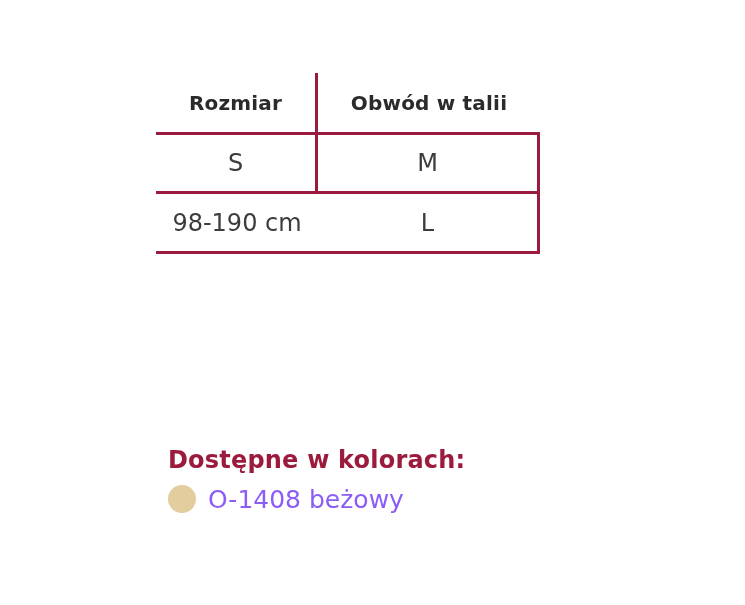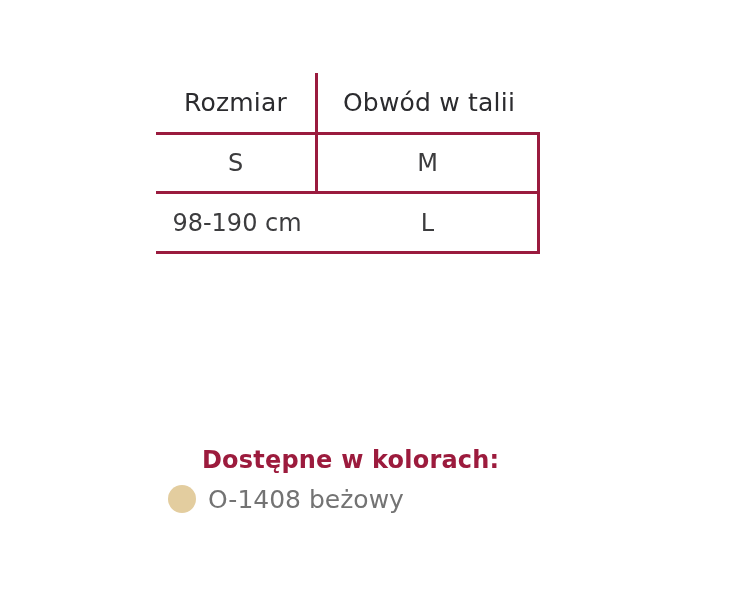--- a/index.html
+++ b/index.html
@@ -23,54 +23,53 @@
   .cell {
     display: flex;
     align-items: center;
     justify-content: center;
     font-size: 24px;
     color: #3c3c3e;
   }
   .cell.col1 { border-right: 3px solid #9a1b3e; }
   .cell.hline { border-bottom: 3px solid #9a1b3e; }
   .cell.head {
-    font-weight: normal;
-    font-size: 25px;
+    font-weight: bold;
+    font-size: 20px;
     color: #2b2b2e;
     letter-spacing: 0.2px;
   }
 
   
   .colors-section {
     position: absolute;
     left: 168px; top: 446px;
   }
   .colors-heading {
     font-size: 24px;
     font-weight: bold;
     color: #9c1b3d;
     line-height: 28px;
     margin-bottom: 6px;
     letter-spacing: 0.2px;
-    margin-left: 34px;
   }
   .color-option {
     display: flex;
     align-items: center;
     height: 38px;
     gap: 12px;
   }
   .swatch {
     width: 28px; height: 28px;
     border-radius: 50%;
     flex: 0 0 28px;
   }
   .color-label {
     font-size: 25px;
-    color: #737373;
+    color: #8b5cf6;
     white-space: nowrap;
   }
 </style>
 </head>
 <body>
 
 <div class="size-table">
   <div class="cell col1 hline head">Rozmiar</div>
   <div class="cell hline head">Obwód w talii</div>
 

